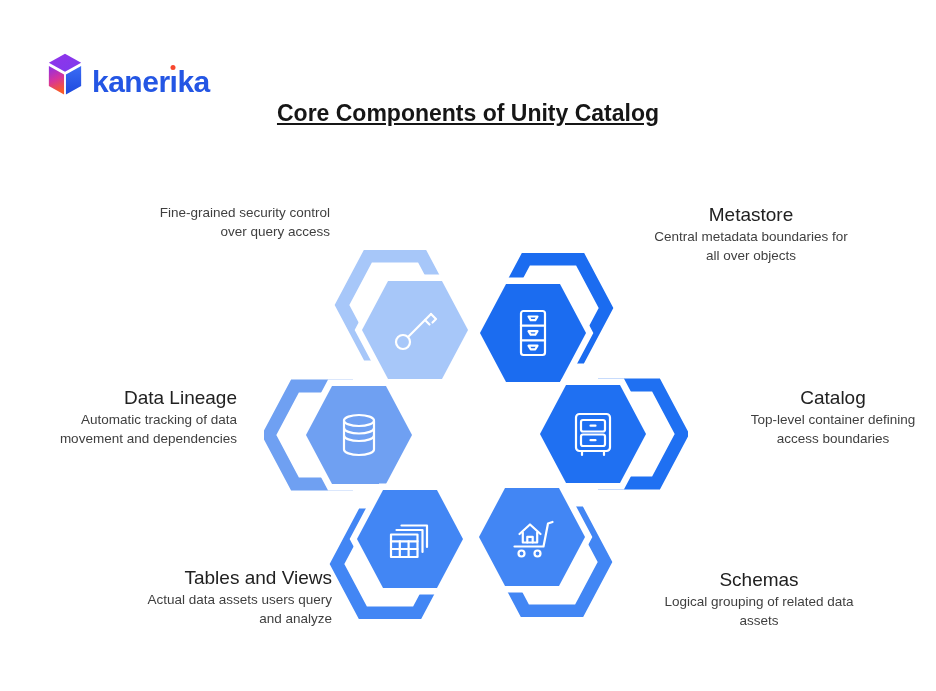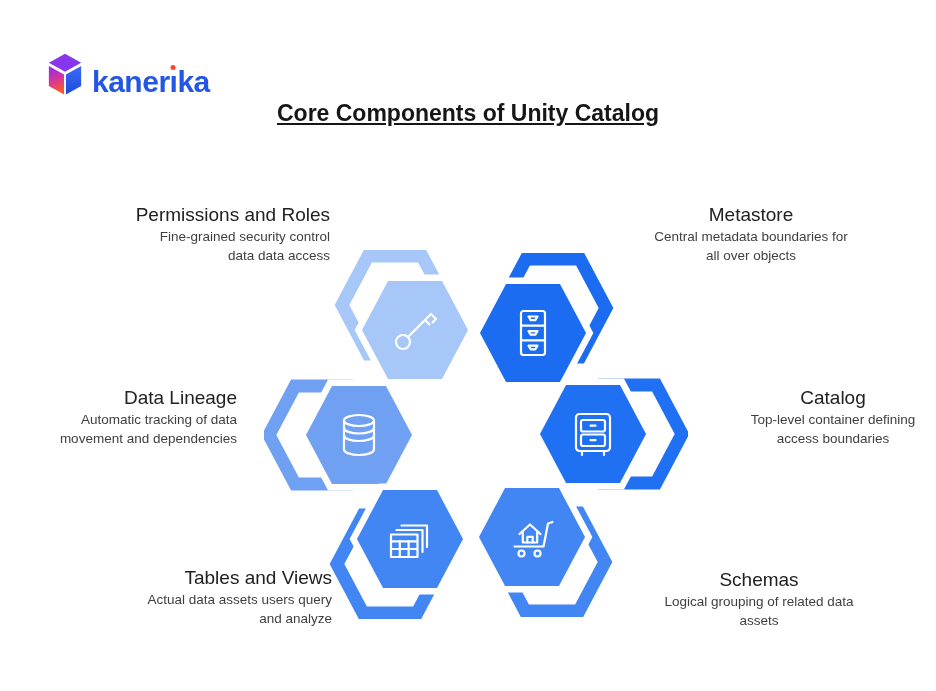--- a/index.html
+++ b/index.html
@@ -147,24 +147,23 @@
       <path d="M11.5 21 L22 11.5 L32.5 21"></path>
       <path d="M14.8 19.5 V29.5 H29.2 V19.5"></path>
       <path d="M19.3 29.5 V23.8 H24.7 V29.5"></path>
       <path d="M6.5 33.5 H35.5 L40 10.5 L44.5 9"></path>
       <circle cx="13.5" cy="40.5" r="3"></circle>
       <circle cx="29.5" cy="40.5" r="3"></circle>
     </g>
   </svg>
 
   <div class="comp-text t-right" style="right:606px;top:203px">
-    <div class="comp-heading">Permissions and Roles</div>
     <div class="comp-desc">
       <div>Fine-grained security control</div>
-      <div>data data access</div>
+      <div>over query access</div>
     </div>
   </div>
 
   <div class="comp-text t-left" style="left:620px;top:203px">
     <div class="comp-heading">Metastore</div>
     <div class="comp-desc">
       <div>Central metadata boundaries for</div>
       <div>all over objects</div>
     </div>
   </div>

